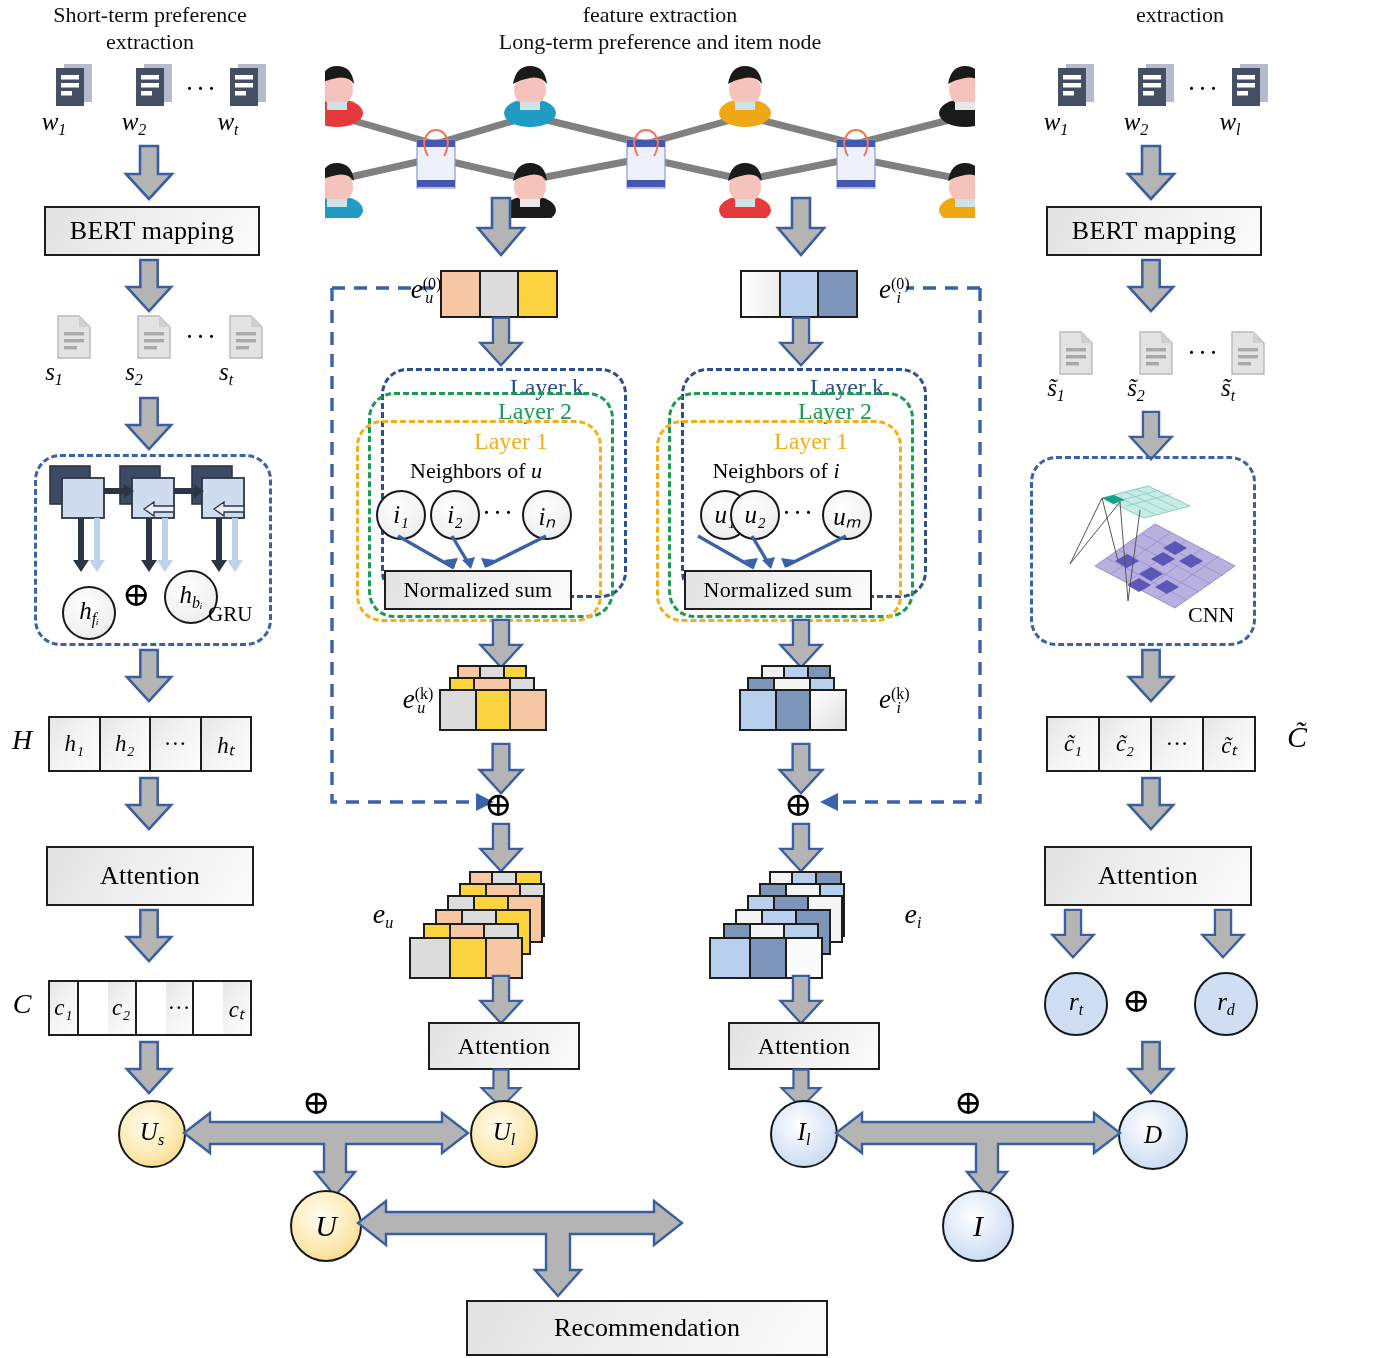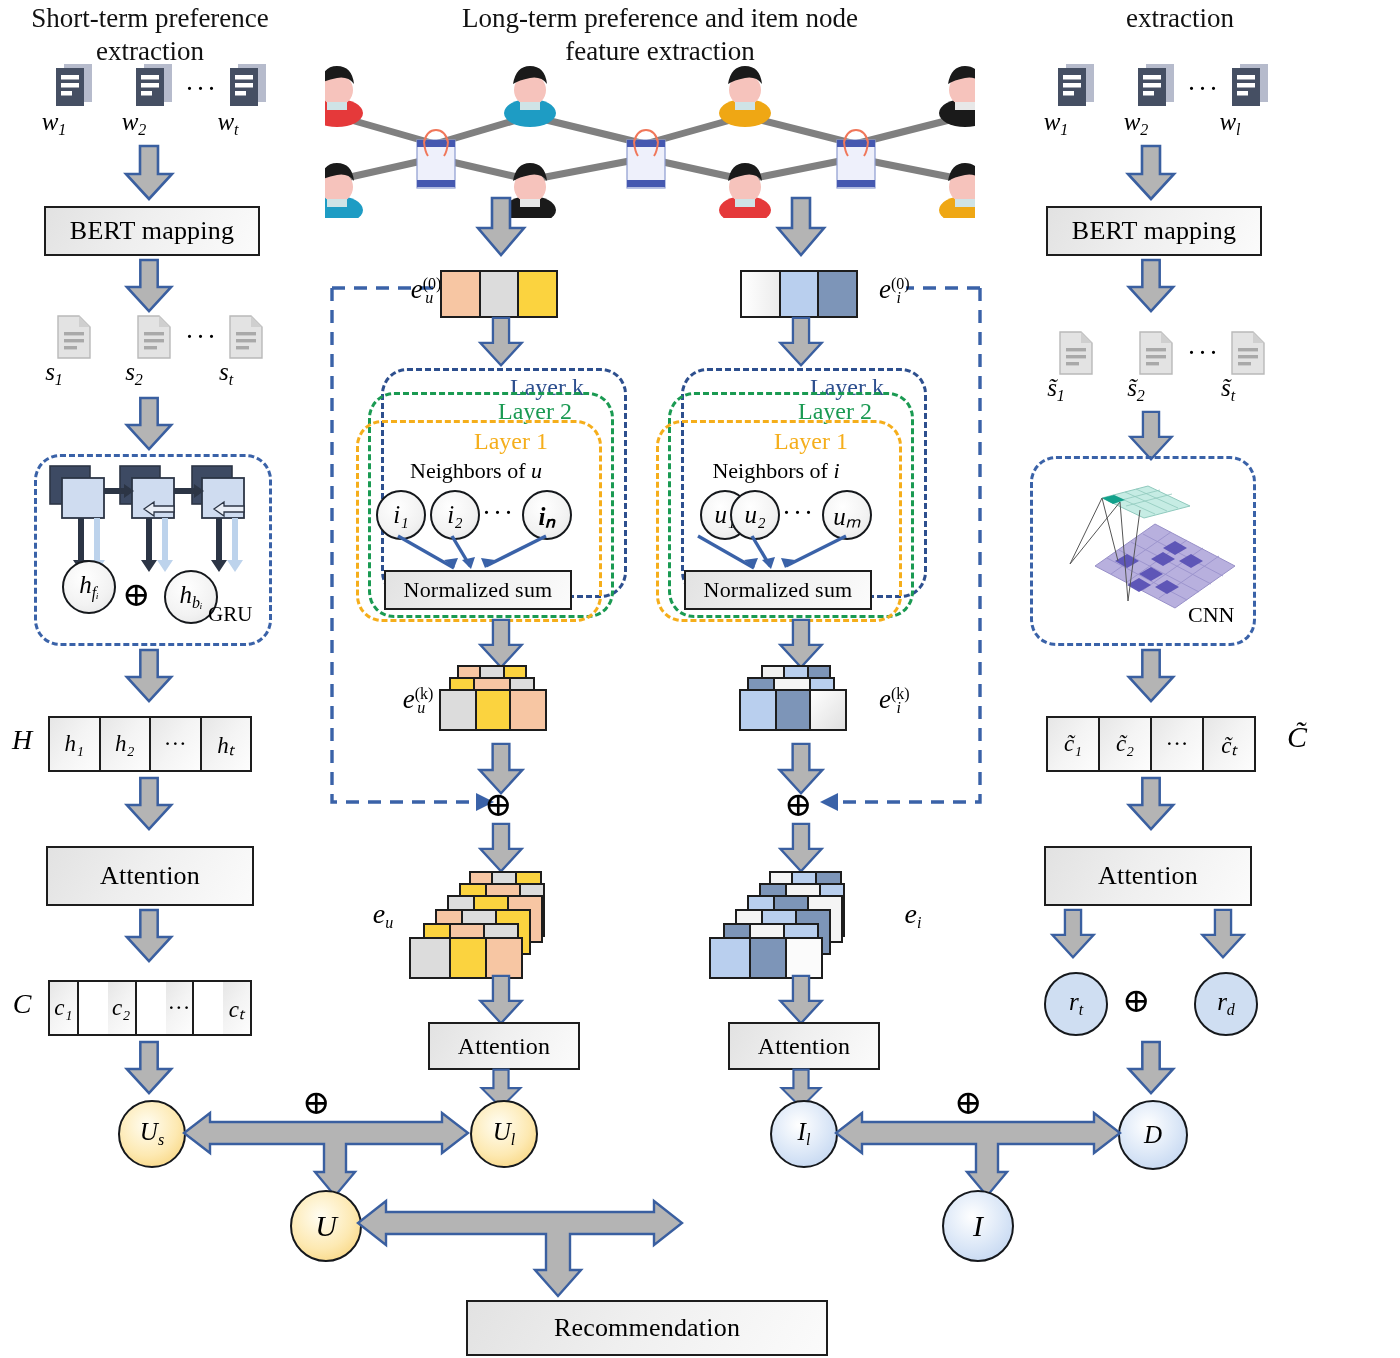--- a/index.html
+++ b/index.html
@@ -1,19 +1,19 @@
 <!DOCTYPE html>
 <html><head>
 <meta charset="utf-8">
 <style>
   html,body{margin:0;padding:0;background:#ffffff;}
   body{width:1400px;height:1358px;position:relative;overflow:hidden;
        font-family:"Liberation Serif","DejaVu Serif",serif;color:#000;}
   .abs{position:absolute;}
-  .ttl{font-size:27px;text-align:center;line-height:1.22;color:#111;}
+  .ttl{font-size:22px;text-align:center;line-height:1.22;color:#111;}
   .mathi{font-style:italic;font-family:"Liberation Serif",serif;}
   .lbl{font-size:25px;font-style:italic;text-align:center;}
   .sub{font-size:16px;vertical-align:-0.32em;font-style:italic;}
   .sup{font-size:16px;vertical-align:0.55em;font-style:normal;}
 
   
   .pbox{background:linear-gradient(120deg,#e2e2e2 0%,#efefef 45%,#fbfbfb 100%);
         border:2.3px solid #1d1d1d;display:flex;align-items:center;justify-content:center;
         font-size:26px;letter-spacing:.2px;}
 
@@ -165,21 +165,21 @@
   <path d="M132 44 h-20 l0 -4 l-10 7 l10 7 l0 -4 h20 z" fill="#e9eef7" stroke="#2c3545" stroke-width="1.3"></path>
   <path d="M202 44 h-20 l0 -4 l-10 7 l10 7 l0 -4 h20 z" fill="#e9eef7" stroke="#2c3545" stroke-width="1.3"></path>
 
   <path d="M36 56 v42 l-5 0 l8 12 l8 -12 l-5 0 v-42 z" fill="#2c3545"></path>
   <path d="M52 56 v42 l-5 0 l8 12 l8 -12 l-5 0 v-42 z" fill="#bdd3ec"></path>
   <path d="M104 56 v42 l-5 0 l8 12 l8 -12 l-5 0 v-42 z" fill="#2c3545"></path>
   <path d="M120 56 v42 l-5 0 l8 12 l8 -12 l-5 0 v-42 z" fill="#bdd3ec"></path>
   <path d="M174 56 v42 l-5 0 l8 12 l8 -12 l-5 0 v-42 z" fill="#2c3545"></path>
   <path d="M190 56 v42 l-5 0 l8 12 l8 -12 l-5 0 v-42 z" fill="#bdd3ec"></path>
 </svg>
-<div class="cnode plain" style="left:62px;top:560px;width:50px;height:50px;">
+<div class="cnode plain" style="left:62px;top:586px;width:50px;height:50px;">
   <span><span class="mathi">h</span><span class="sub">fᵢ</span></span>
 </div>
 <div class="oplus" style="left:122px;top:578px;">⊕</div>
 <div class="cnode plain" style="left:164px;top:570px;width:50px;height:50px;">
   <span><span class="mathi">h</span><span class="sub">bᵢ</span></span>
 </div>
 <div class="abs" style="left:208px;top:602px;font-size:21px;">GRU</div>
 
 <svg class="fa" style="left:122px;top:648px;" width="54" height="56" viewBox="0 0 54 58">
   <polygon points="18,2 36,2 36,30 50,30 27,55 4,30 18,30" fill="#b4b4b4" stroke="#3a5fa0" stroke-width="2.6"></polygon>
@@ -228,22 +228,22 @@
 </div>
 <svg class="fa" style="left:122px;top:1040px;" width="54" height="56" viewBox="0 0 54 58">
   <polygon points="18,2 36,2 36,30 50,30 27,55 4,30 18,30" fill="#b4b4b4" stroke="#3a5fa0" stroke-width="2.6"></polygon>
 </svg>
 
 <div class="cnode yellow" style="left:118px;top:1100px;width:64px;height:64px;">
   <span><span class="mathi">U</span><span class="sub">s</span></span>
 </div>
 
 <div class="abs ttl" style="left:360px;top:2px;width:600px;">
+  <div>feature extraction</div>
   <div>Long-term preference and item node</div>
-  <div>feature extraction</div>
 </div>
 
 <svg class="abs" style="left:325px;top:58px;" width="650" height="160" viewBox="0 0 650 160">
   <g stroke="#808080" stroke-width="7" fill="none">
     <path d="M12 58 L110 86"></path>
       <path d="M110 86 L205 58"></path>
     <path d="M205 58 L320 86"></path>
       <path d="M320 86 L420 58"></path>
     <path d="M420 58 L530 86"></path>
       <path d="M530 86 L640 58"></path>
@@ -387,21 +387,21 @@
 <div class="abs" style="left:376px;top:458px;width:200px;text-align:center;font-size:22px;">
   <span>Neighbors of</span>&nbsp;<span class="mathi">u</span>
 </div>
 <div class="cnode plain" style="left:376px;top:490px;width:46px;height:46px;">
   <span class="mathi">i₁</span>
 </div>
 <div class="cnode plain" style="left:430px;top:490px;width:46px;height:46px;">
   <span class="mathi">i₂</span>
 </div>
 <div class="abs dots" style="left:482px;top:498px;">···</div>
-<div class="cnode plain" style="left:522px;top:490px;width:46px;height:46px;font-weight:bold;">
+<div class="cnode plain" style="left:522px;top:490px;width:46px;height:46px;">
   <span class="mathi">iₙ</span>
 </div>
 <svg class="abs" style="left:376px;top:530px;" width="200" height="48" viewBox="0 0 200 48">
   <g stroke="#3a62a8" stroke-width="3.4" fill="none">
     <path d="M22 6 L78 38"></path>
       <path d="M76 6 L94 36"></path>
       <path d="M170 6 L110 36"></path>
   </g>
   <path d="M78 38 l-10 -8 l14 -2 z" fill="#3a62a8"></path>
   <path d="M95 39 l-9 -9 l13 -3 z" fill="#3a62a8"></path>

